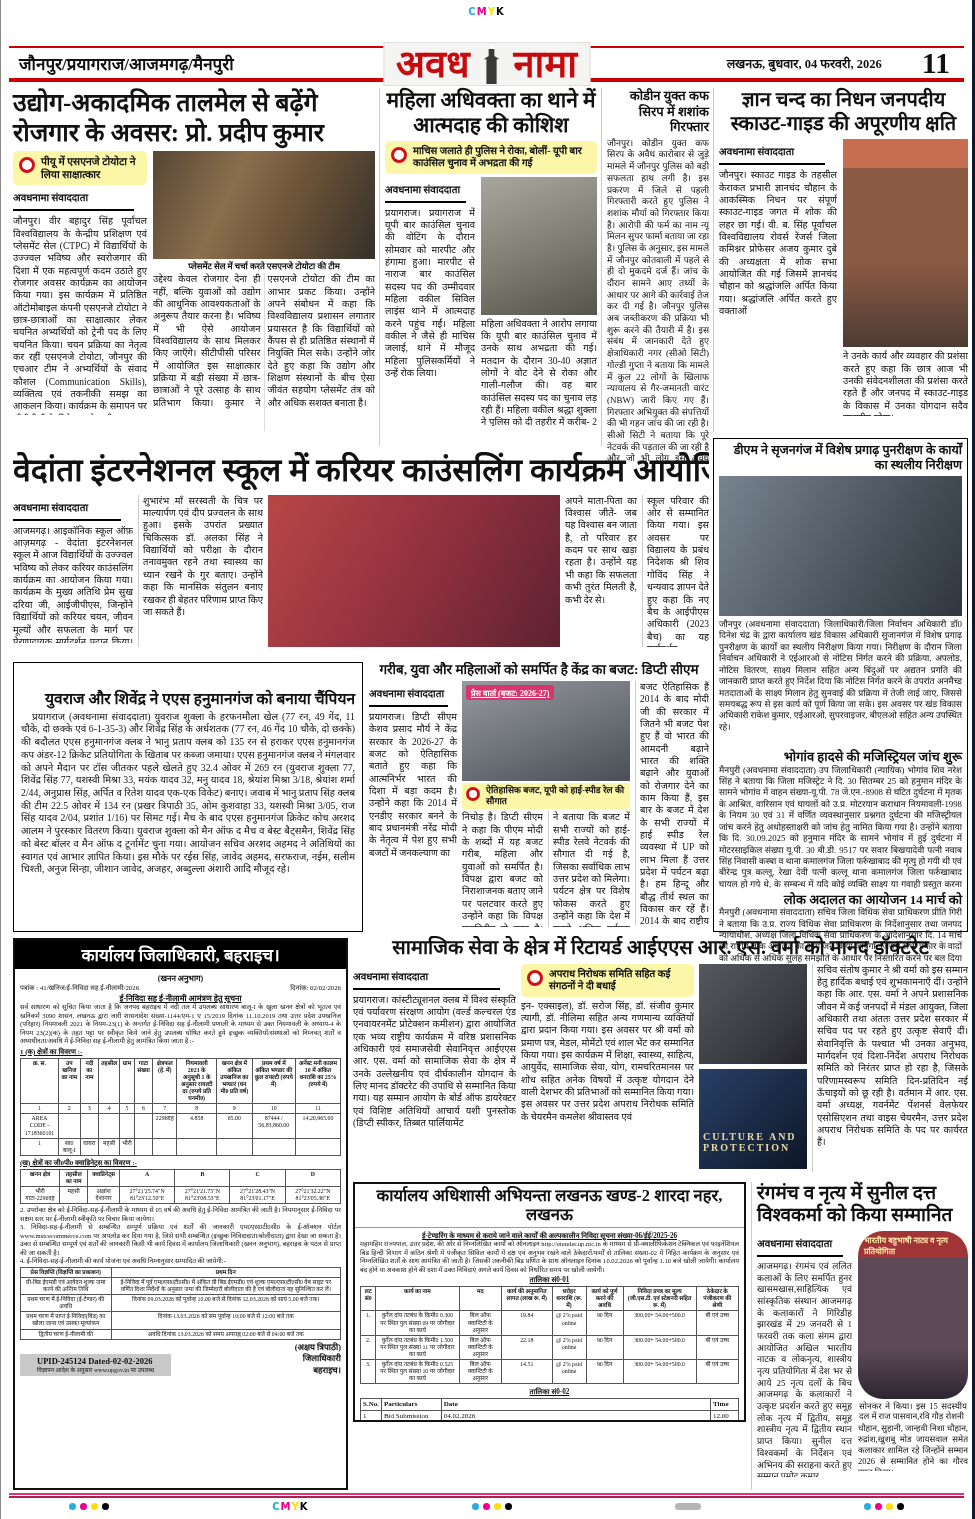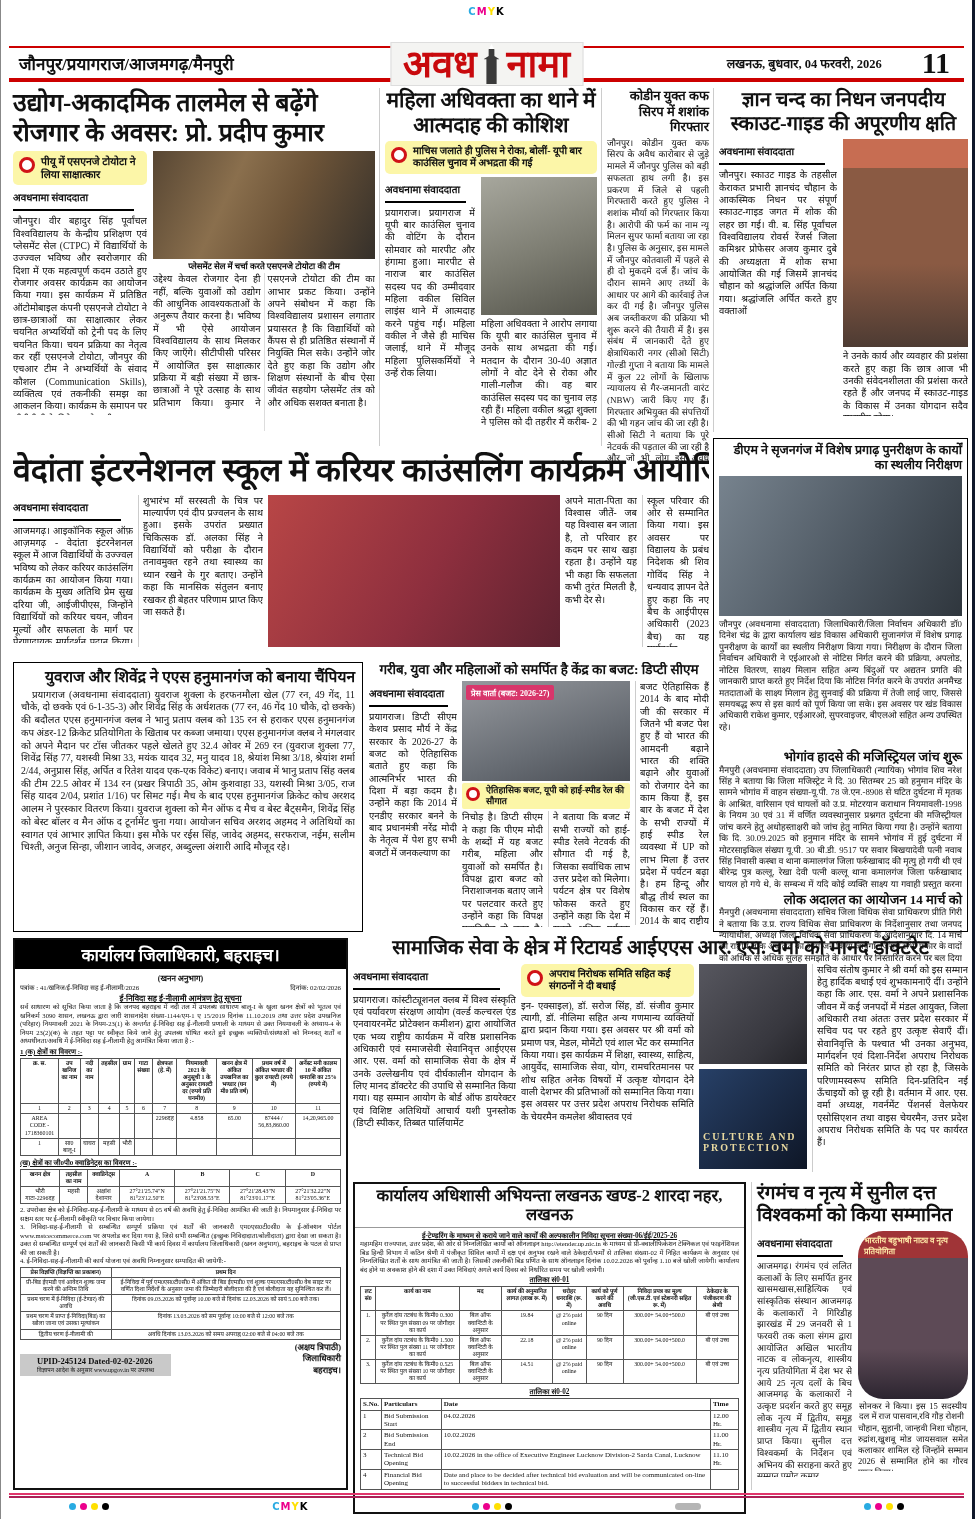--- a/index.html
+++ b/index.html
@@ -6,21 +6,21 @@
   .sheet{position:relative;width:975px;height:1519px;margin:0 auto;background:#fff;
          font-family:"Liberation Serif","DejaVu Sans",serif;color:#111;overflow:hidden;
          border-left:1px solid #888;border-right:3px solid #0f172a;box-sizing:border-box;}
   .abs{position:absolute;box-sizing:border-box;}
   .cmyk{font-family:"DejaVu Sans",sans-serif;font-size:10px;font-weight:bold;letter-spacing:1px;text-align:center;}
   .cmyk .c{color:#29abe2}.cmyk .m{color:#ec008c}.cmyk .y{color:#ffe000}.cmyk .k{color:#000}
   
   .mast{border-top:2px solid #c00;border-bottom:4px solid #c00;display:flex;align-items:center;}
   .mast .ed{font-weight:bold;font-size:17px;padding-left:10px;white-space:nowrap;}
   .logo{position:absolute;left:50%;transform:translateX(-50%);top:-6px;background:#f4f4f2;
-        padding:1px 12px;display:flex;align-items:center;gap:7px;border:1px solid #ddd;}
+        padding:1px 12px;display:flex;align-items:center;gap:14px;border:1px solid #ddd;}
   .logo b{color:#c8090d;font-size:38px;line-height:1;font-weight:bold;}
   .tower{width:16px;height:40px;background:linear-gradient(#fff 0 12%,#3a3a3a 12% 100%);
          clip-path:polygon(50% 0,68% 14%,68% 30%,100% 38%,82% 38%,82% 100%,18% 100%,18% 38%,0 38%,32% 30%,32% 14%);}
   .mast .dt{margin-left:auto;font-weight:bold;font-size:12.5px;white-space:nowrap;}
   .mast .pg{font-size:30px;font-weight:bold;padding:0 14px 0 40px;font-family:"Liberation Serif",serif;}
   
   .h1{font-weight:bold;line-height:1.18;}
   .bt{font-size:9.5px;line-height:1.3;text-align:justify;overflow:hidden;}
   .ind{text-indent:11px;}
   .byline{font-weight:bold;font-size:10px;border-bottom:2px solid #000;padding:3px 0 5px;margin:2px 0 4px;width:90%;}
@@ -49,21 +49,21 @@
   .ph-interview{background:linear-gradient(115deg,#574633 0%,#8a6f4d 35%,#6d5438 60%,#35302a 100%);}
   .ph-advocate{background:linear-gradient(160deg,#a7a79d,#7c7c71 55%,#55554c);}
   .ph-scout{background:linear-gradient(#c76d52 0 14%,#8a5a43 14% 60%,#4d3b33 100%);}
   .ph-dm{background:linear-gradient(120deg,#77838e,#4a545e 60%,#2f363d);}
   .ph-vedanta{background:linear-gradient(120deg,#b84646,#8e2f3e 55%,#5e2230);}
   .ph-press{background:linear-gradient(160deg,#96999e,#686d74 60%,#4a4e55);}
   .ph-verma1{background:linear-gradient(135deg,#57575f,#37373e 70%,#232328);}
   .ph-verma2{background:linear-gradient(135deg,#274067,#16233a 70%,#0e1626);}
   .ph-dance{background:linear-gradient(#a03437 0 16%,#5d4a56 16% 70%,#2c2530 100%);border-radius:25px;}
   .ov{position:absolute;color:#fff;font-weight:bold;}
-  .pressbn{left:4px;top:4px;background:#d8366b;padding:2px 5px;font-size:8px;border-radius:2px;}
+  .pressbn{left:4px;top:4px;background:#d8366b;padding:2px 5px;font-size:8px;border-radius:2px;text-decoration:underline;}
   .cultbn{left:4px;bottom:16px;font-size:10px;letter-spacing:2px;color:#e8d9a0;}
   .dancebn{left:6px;top:3px;font-size:8px;color:#ffe9a8;}
   
   .frule{height:2px;background:#e0356b;}
   .frule2{height:2px;background:#aa1f55;margin-top:1px;}
   .dots{display:flex;align-items:center;justify-content:space-between;padding:0 60px;}
   .dg{display:flex;gap:4px;align-items:center;}
   .dot{width:7px;height:7px;border-radius:50%;display:inline-block;}
   .dc{background:#29abe2}.dm2{background:#ec008c}.dy{background:#ffe000}.dk{background:#000}
   .blob{width:26px;height:7px;border-radius:4px;background:#b5b5b5;}
@@ -160,21 +160,21 @@
         <div class="bt" style="height:118px;">आजमगढ़। आइकॉनिक स्कूल ऑफ़ आज़मगढ़ - वेदांता इंटरनेशनल स्कूल में आज विद्यार्थियों के उज्ज्वल भविष्य को लेकर करियर काउंसलिंग कार्यक्रम का आयोजन किया गया। कार्यक्रम के मुख्य अतिथि प्रेम सुख दरिया जी, आईजीपीएस, जिन्होंने विद्यार्थियों को करियर चयन, जीवन मूल्यों और सफलता के मार्ग पर प्रेरणादायक मार्गदर्शन प्रदान किया। कार्यक्रम का</div>
       </div>
       <div class="bt sep" style="width:120px;flex:none;height:152px;padding-left:4px;">शुभारंभ माँ सरस्वती के चित्र पर माल्यार्पण एवं दीप प्रज्वलन के साथ हुआ। इसके उपरांत प्रख्यात चिकित्सक डॉ. अलका सिंह ने विद्यार्थियों को परीक्षा के दौरान तनावमुक्त रहने तथा स्वास्थ्य का ध्यान रखने के गुर बताए। उन्होंने कहा कि मानसिक संतुलन बनाए रखकर ही बेहतर परिणाम प्राप्त किए जा सकते हैं।</div>
       <div class="photo ph-vedanta" style="width:292px;flex:none;height:152px;"></div>
       <div class="bt" style="width:72px;flex:none;height:152px;">अपने माता-पिता का विश्वास जीतें- जब यह विश्वास बन जाता है, तो परिवार हर कदम पर साथ खड़ा रहता है। उन्होंने यह भी कहा कि सफलता कभी तुरंत मिलती है, कभी देर से।</div>
       <div class="bt sep" style="flex:1;height:152px;padding-left:4px;">स्कूल परिवार की ओर से सम्मानित किया गया। इस अवसर पर विद्यालय के प्रबंध निदेशक श्री शिव गोविंद सिंह ने धन्यवाद ज्ञापन देते हुए कहा कि नए बैच के आईपीएस अधिकारी (2023 बैच) का यह मार्गदर्शन विद्यार्थियों के लिए प्रेरक रहेगा।</div>
     </div>
   </div>
 
   <div class="abs boxed" style="left:12px;top:662px;width:350px;height:270px;padding:5px 7px;">
-    <div class="ch" style="font-size:15.5px;">युवराज और शिवेंद्र ने एएस हनुमानगंज को बनाया चैंपियन</div>
+    <div class="ch" style="font-size:15.5px;margin-top:22px;">युवराज और शिवेंद्र ने एएस हनुमानगंज को बनाया चैंपियन</div>
     <div class="bt ind" style="font-size:9.8px;height:228px;margin-top:2px;">प्रयागराज (अवधनामा संवाददाता) युवराज शुक्ला के हरफनमौला खेल (77 रन, 49 गेंद, 11 चौके, दो छक्के एवं 6-1-35-3) और शिवेंद्र सिंह के अर्धशतक (77 रन, 46 गेंद 10 चौके, दो छक्के) की बदौलत एएस हनुमानगंज क्लब ने भानु प्रताप क्लब को 135 रन से हराकर एएस हनुमानगंज कप अंडर-12 क्रिकेट प्रतियोगिता के खिताब पर कब्जा जमाया। एएस हनुमानगंज क्लब ने मंगलवार को अपने मैदान पर टॉस जीतकर पहले खेलते हुए 32.4 ओवर में 269 रन (युवराज शुक्ला 77, शिवेंद्र सिंह 77, यशस्वी मिश्रा 33, मयंक यादव 32, मनु यादव 18, श्रेयांश मिश्रा 3/18, श्रेयांश शर्मा 2/44, अनुप्रास सिंह, अर्पित व रितेश यादव एक-एक विकेट) बनाए। जवाब में भानु प्रताप सिंह क्लब की टीम 22.5 ओवर में 134 रन (प्रखर त्रिपाठी 35, ओम कुशवाहा 33, यशस्वी मिश्रा 3/05, राज सिंह यादव 2/04, प्रशांत 1/16) पर सिमट गई। मैच के बाद एएस हनुमानगंज क्रिकेट कोच अरशद आलम ने पुरस्कार वितरण किया। युवराज शुक्ला को मैन ऑफ द मैच व बेस्ट बैट्समैन, शिवेंद्र सिंह को बेस्ट बॉलर व मैन ऑफ द टूर्नामेंट चुना गया। आयोजन सचिव अरशद अहमद ने अतिथियों का स्वागत एवं आभार ज्ञापित किया। इस मौके पर रईस सिंह, जावेद अहमद, सरफराज, नईम, सलीम चिश्ती, अनुज सिन्हा, जीशान जावेद, अजहर, अब्दुल्ला अंशारी आदि मौजूद रहे।</div>
   </div>
 
   <div class="abs" style="left:368px;top:662px;width:340px;height:270px;">
     <div class="h1" style="font-size:13.5px;white-space:nowrap;overflow:hidden;text-align:center;">गरीब, युवा और महिलाओं को समर्पित है केंद्र का बजट: डिप्टी सीएम</div>
     <div class="row" style="gap:5px;margin-top:3px;height:244px;">
       <div style="width:88px;flex:none;">
         <div class="byline">अवधनामा संवाददाता</div>
         <div class="bt" style="height:204px;">प्रयागराज। डिप्टी सीएम केशव प्रसाद मौर्य ने केंद्र सरकार के 2026-27 के बजट को ऐतिहासिक बताते हुए कहा कि आत्मनिर्भर भारत की दिशा में बड़ा कदम है। उन्होंने कहा कि 2014 में एनडीए सरकार बनने के बाद प्रधानमंत्री नरेंद्र मोदी के नेतृत्व में पेश हुए सभी बजटों में जनकल्याण का</div>
       </div>
@@ -344,21 +344,21 @@
       <div style="width:108px;flex:none;">
         <div class="photo ph-verma1" style="height:100px;"></div>
         <div class="photo ph-verma2" style="height:100px;margin-top:5px;">
           <span class="ov cultbn">CULTURE AND PROTECTION</span>
         </div>
       </div>
       <div class="bt sep" style="flex:1;height:208px;padding-left:4px;">सचिव संतोष कुमार ने श्री वर्मा को इस सम्मान हेतु हार्दिक बधाई एवं शुभकामनाएँ दीं। उन्होंने कहा कि आर. एस. वर्मा ने अपने प्रशासनिक जीवन में कई जनपदों में मंडल आयुक्त, जिला अधिकारी तथा अंततः उत्तर प्रदेश सरकार में सचिव पद पर रहते हुए उत्कृष्ट सेवाएँ दीं। सेवानिवृत्ति के पश्चात भी उनका अनुभव, मार्गदर्शन एवं दिशा-निर्देश अपराध निरोधक समिति को निरंतर प्राप्त हो रहा है, जिसके परिणामस्वरूप समिति दिन-प्रतिदिन नई ऊँचाइयों को छू रही है। वर्तमान में आर. एस. वर्मा अध्यक्ष, गवर्नमेंट पेंशनर्स वेलफेयर एसोसिएशन तथा वाइस चेयरमैन, उत्तर प्रदेश अपराध निरोधक समिति के पद पर कार्यरत हैं।</div>
     </div>
   </div>
 
-  <div class="abs" style="left:352px;top:1182px;width:393px;height:332px;border:2px solid #111;overflow:hidden;">
+  <div class="abs" style="left:352px;top:1182px;width:393px;height:240px;border:2px solid #111;overflow:hidden;">
     <div class="h1" style="font-size:16.5px;text-align:center;border-bottom:1px solid #999;padding:2px 0;">कार्यालय अधिशासी अभियन्ता लखनऊ खण्ड-2 शारदा नहर, लखनऊ</div>
     <div style="padding:2px 5px;">
       <div class="u" style="text-align:center;font-weight:bold;font-size:7.2px;">ई-टेण्डरिंग के माध्यम से कराये जाने वाले कार्यों की अल्पकालीन निविदा सूचना संख्या-06/ईई/2025-26</div>
       <div class="tiny">महामहिम राज्यपाल, उत्तर प्रदेश, की ओर से निम्नलिखित कार्यों को ऑनलाइन http://etender.up.nic.in के माध्यम से प्री-क्वालीफिकेशन टेक्निकल एवं फाइनेंशियल बिड हिन्दी विभाग में कठिन श्रेणी में पंजीकृत सिविल कार्यों में दक्ष एवं अनुभव रखने वाले ठेकेदारों/फर्मों से तालिका संख्या-02 में निहित कार्यक्रम के अनुसार एवं निम्नलिखित शर्तों के साथ आमंत्रित की जाती है। जिसकी तकनीकी बिड प्रणित के साथ ऑनलाइन दिनांक 10.02.2026 को पूर्वान्ह 1.10 बजे खोली जायेगी। कार्यालय बंद होने या अवकाश होने की दशा में उक्त निविदाएं अगले कार्य दिवस को निर्धारित समय पर खोली जायेगी।</div>
       <div class="u" style="text-align:center;font-weight:bold;font-size:7.2px;">तालिका सं0-01</div>
       <table class="nt">
           <tbody>
             <tr>
               <th>लट सं0</th>
               <th>कार्य का नाम</th>

